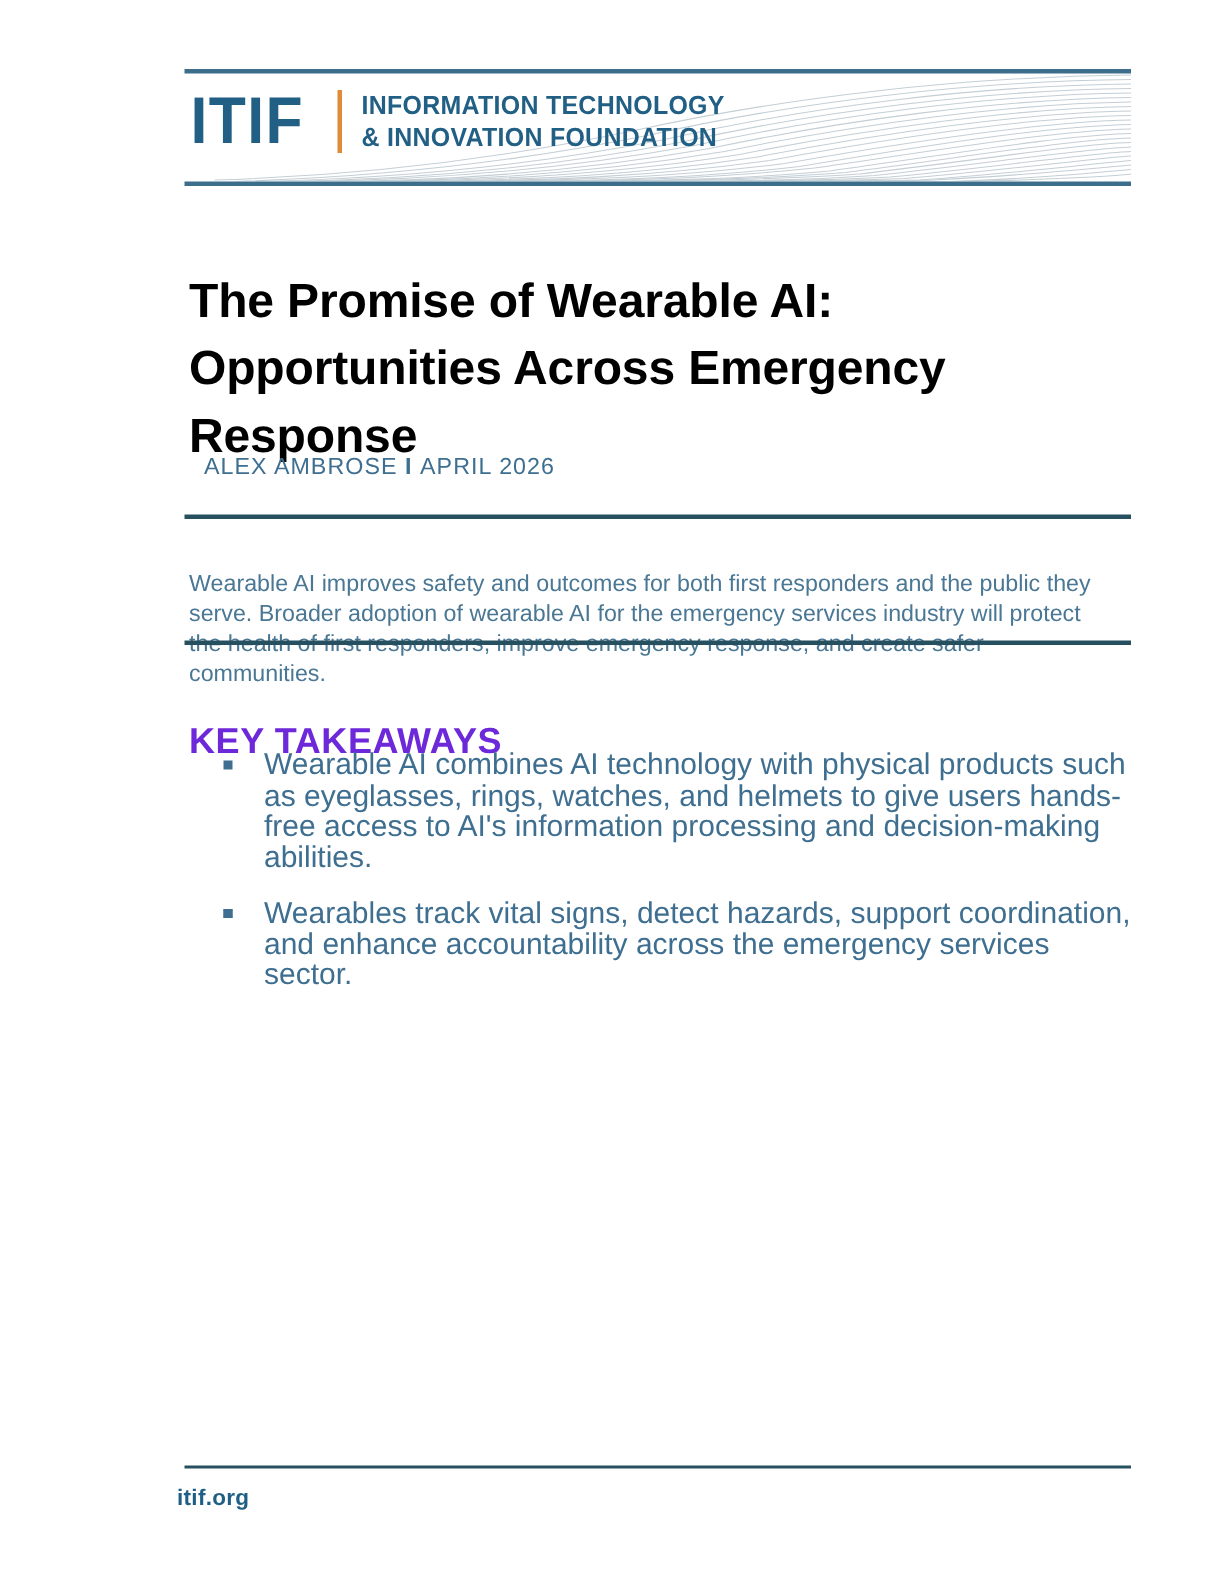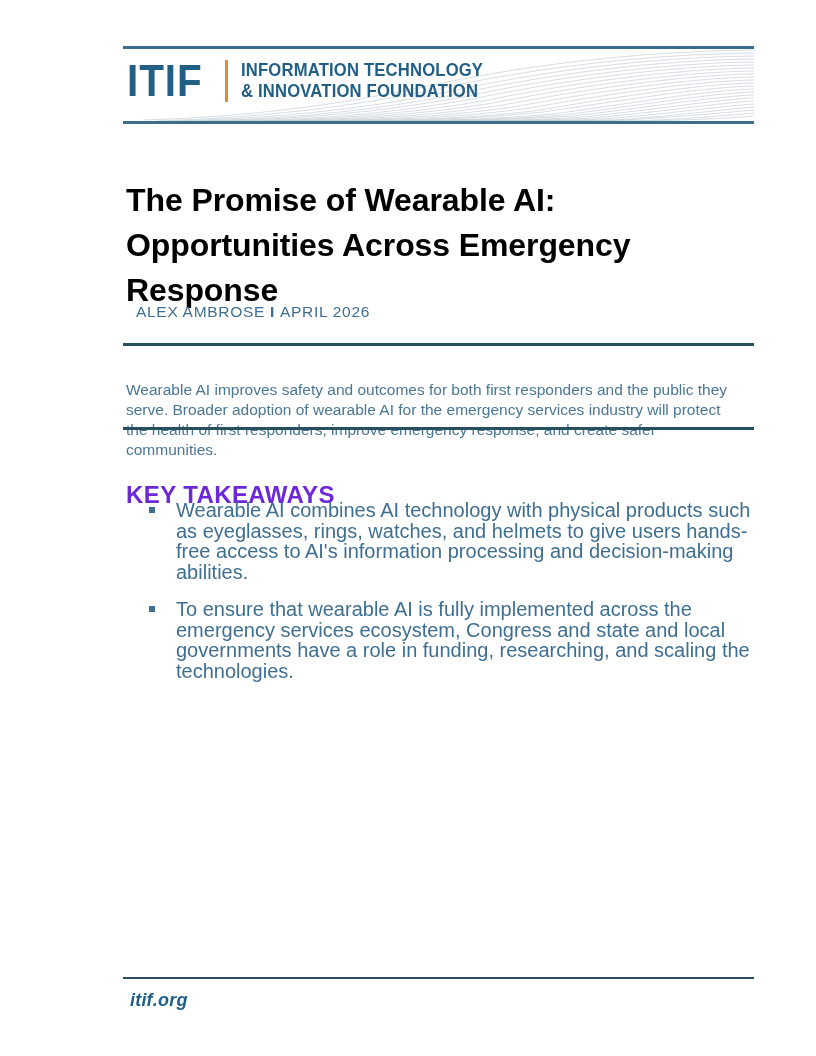--- a/index.html
+++ b/index.html
@@ -183,28 +183,27 @@
   .rule-footer {
     position: absolute;
     left: 91px;
     top: 977px;
     width: 631px;
     height: 2px;
     background: #26505f;
   }
   .footer-site {
     position: absolute;
-    left: 98px;
+    left: 86px;
     top: 990px;
     font-family: "Liberation Sans Narrow", "Liberation Sans", sans-serif;
     font-weight: bold;
-    font-size: 18px;
+    font-size: 15px;
     color: #1f5f85;
     letter-spacing: 0.2px;
-    font-style: italic;
   }
 </style>
 </head>
 <body>
 
 <div class="page">
 
   <div class="header">
     <div class="rule-header-top"></div>
 
@@ -265,23 +264,20 @@
   <ul class="takeaways-list">
     <li class="takeaway-item">
       <span class="bullet-square"></span>
       <span>Wearable AI combines AI technology with physical products such as eyeglasses, rings, watches, and helmets to give users hands-free access to AI's information processing and decision-making abilities.</span>
     </li>
     <li class="takeaway-item">
       <span class="bullet-square"></span>
     </li>
     <li class="takeaway-item">
       <span class="bullet-square"></span>
-    </li>
-    <li class="takeaway-item">
-      <span class="bullet-square"></span>
-      <span>To ensure that wearable AI is fully implemented across the emergency services ecosystem, Congress and state and local governments have a role in funding, researching, and scaling the technologies.</span>
+      <span>Wearables track vital signs, detect hazards, support coordination, and enhance accountability across the emergency services sector.</span>
     </li>
   </ul>
 
   <div class="rule-footer"></div>
   <div class="footer-site">itif.org</div>
 
 </div>
 
 </body></html>

